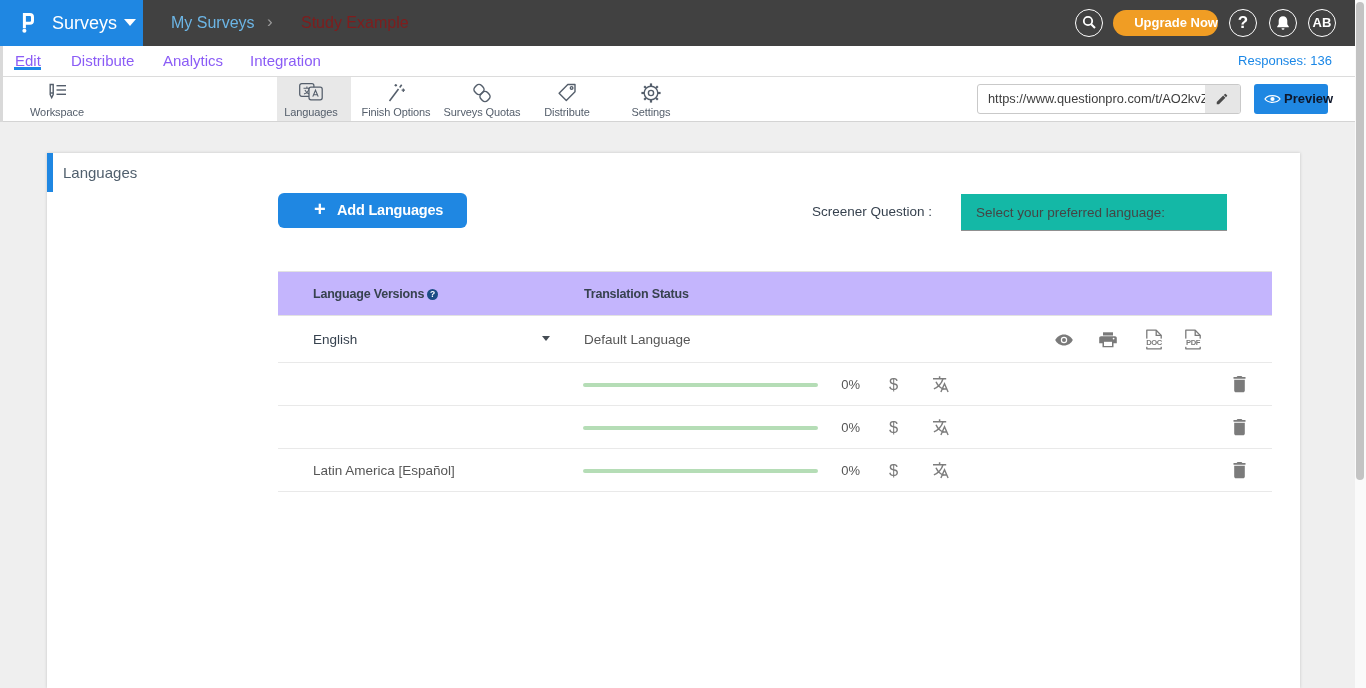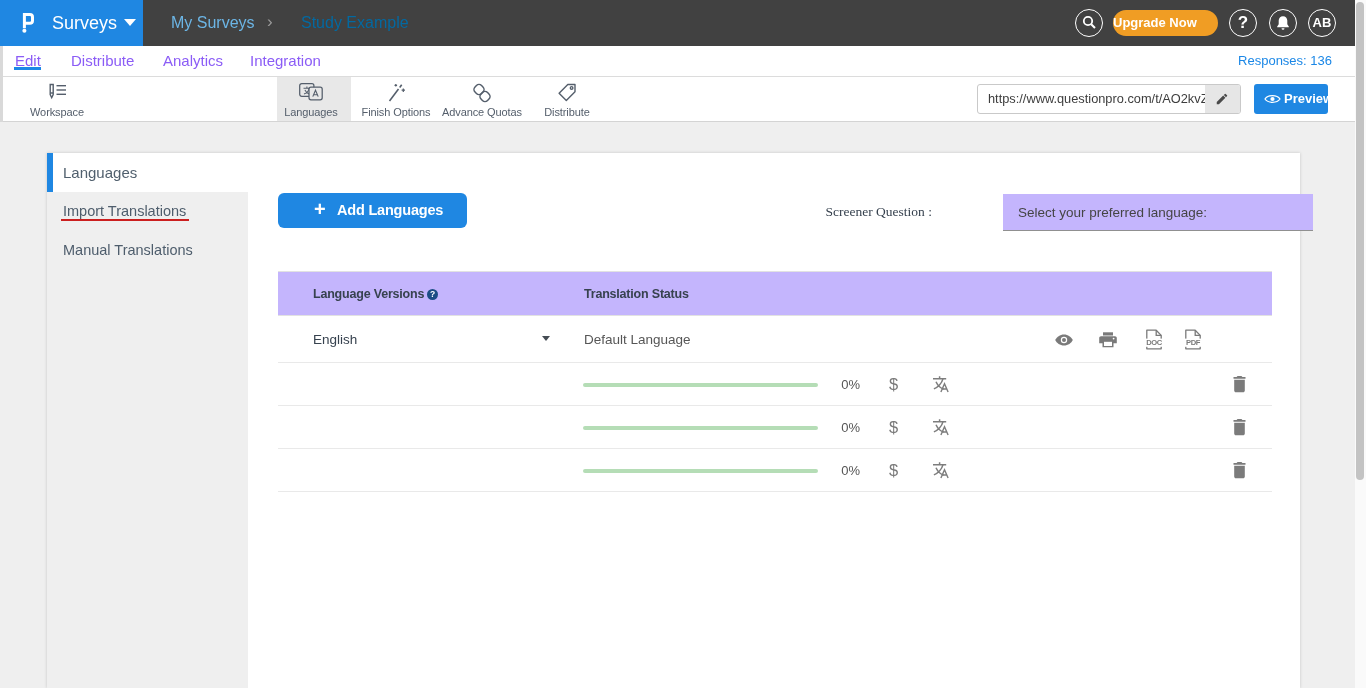--- a/index.html
+++ b/index.html
@@ -6,56 +6,56 @@
 html,body { width:1366px; height:688px; overflow:hidden; }
 body { font-family:"Liberation Sans", sans-serif; position:relative; background:#efefef; }
 
 
 #topbar { position:absolute; left:0; top:0; width:1355px; height:46px; background:#414141; }
 #logo { position:absolute; left:0; top:0; width:143px; height:46px; background:#1f87e2; }
 #logo .txt { position:absolute; left:52px; top:0; line-height:46px; font-size:18px; color:#fff; }
 #logo .caret { position:absolute; left:124px; top:19px; width:0; height:0; border-left:6px solid transparent; border-right:6px solid transparent; border-top:7px solid #fff; }
 #crumb1 { position:absolute; left:171px; top:0; line-height:46px; font-size:16px; color:#6cb5e5; }
 #crumbsep { position:absolute; left:267px; top:0; line-height:44px; font-size:17px; color:#9b9b9b; }
-#crumb2 { position:absolute; left:301px; top:0; line-height:46px; font-size:16px; color:#0369a1; }
+#crumb2 { position:absolute; left:301px; top:0; line-height:46px; font-size:16px; color:#7f1d1d; }
 .circ { position:absolute; top:9px; width:28px; height:28px; border:1.5px solid #fff; border-radius:50%; color:#fff; text-align:center; }
-#upgrade { position:absolute; left:1113px; top:10px; width:105px; height:26px; background:#f09d24; border-radius:13px; color:#fff; font-size:13px; font-weight:bold; text-align:left; line-height:26px; }
+#upgrade { position:absolute; left:1113px; top:10px; width:105px; height:26px; background:#f09d24; border-radius:13px; color:#fff; font-size:13px; font-weight:bold; text-align:right; line-height:26px; }
 
 
 #tabsrow { position:absolute; left:0; top:46px; width:1355px; height:31px; background:#fff; border-bottom:1px solid #dcdcdc; }
 .tab { position:absolute; top:0; line-height:30px; font-size:15px; color:#8b5cf6; font-weight:500; }
 #editline { position:absolute; left:14px; top:21px; width:27px; height:2.5px; background:#1b87e6; }
 #responses { position:absolute; right:23px; top:0; line-height:30px; font-size:13px; color:#1b87e6; font-weight:500; }
 #leftstrip { position:absolute; left:0; top:46px; width:3px; height:76px; background:#d9d9d9; }
 
 
 #toolbar { position:absolute; left:0; top:77px; width:1355px; height:45px; background:#fff; border-bottom:1px solid #d4d4d4; }
 .titem { position:absolute; top:0; width:86px; height:45px; text-align:center; }
 .titem .lbl { position:absolute; left:0; right:0; top:29px; font-size:11px; color:#545e6b; letter-spacing:-0.1px; white-space:nowrap; }
 .titem svg { position:absolute; left:50%; margin-left:-12px; top:4px; }
 #activebg { position:absolute; left:277px; top:0; width:74px; height:44px; background:#e8e8e8; }
 #urlbox { position:absolute; left:977px; top:7px; width:264px; height:30px; background:#fff; border:1px solid #c9c9c9; border-radius:3px; }
 #urlbox .t { position:absolute; left:10px; top:0; line-height:28px; font-size:12.8px; color:#3d3d3d; white-space:nowrap; }
 #urlbox .pbox { position:absolute; right:0; top:0; width:35px; height:28px; background:#e6e6e6; border-radius:0 2px 2px 0; }
-#previewbtn { position:absolute; left:1254px; top:7px; width:74px; height:30px; background:#1f87e2; border-radius:3px; color:#ffffff; }
+#previewbtn { position:absolute; left:1254px; top:7px; width:74px; height:30px; background:#1f87e2; border-radius:3px; color:#0f172a; }
 #previewbtn .t { position:absolute; left:30px; top:0; line-height:30px; font-size:13px; font-weight:bold; }
 
 
 #card { position:absolute; left:47px; top:153px; width:1253px; height:535px; background:#fff; box-shadow:0 0 3px rgba(0,0,0,0.18); }
 #bluebar { position:absolute; left:0; top:0; width:6px; height:39px; background:#1f87e2; }
 #sidebar { position:absolute; left:0; top:39px; width:201px; height:496px; background:#efefef; }
 #sbtitle { position:absolute; left:16px; top:0; line-height:39px; font-size:15px; color:#51606e; }
 .sbitem { position:absolute; left:16px; font-size:14.5px; color:#4e5d6c; }
 #redline { position:absolute; left:14px; top:27px; width:128px; height:2px; background:#cb1f1f; }
 
 #addbtn { position:absolute; left:231px; top:40px; width:189px; height:35px; background:#1f87e2; border-radius:6px; color:#fff; }
 #addbtn .plus { position:absolute; left:36px; top:0; line-height:33px; font-size:20px; font-weight:bold; }
 #addbtn .t { position:absolute; left:59px; top:0; line-height:35px; font-size:14.5px; font-weight:bold; letter-spacing:-0.2px; }
-#screener { position:absolute; left:653px; top:51px; width:232px; text-align:right; font-size:13.5px; color:#37424f;font-family:Liberation Serif, serif; }
-#selbox { position:absolute; left:956px; top:41px; width:310px; height:37px; background:#c4b5fd; border-bottom:1px solid #909090; }
+#screener { position:absolute; left:653px; top:51px; width:232px; text-align:right; font-size:13.5px; color:#37424f; }
+#selbox { position:absolute; left:914px; top:41px; width:266px; height:37px; background:#14b8a6; border-bottom:1px solid #909090; }
 #selbox .t { position:absolute; left:15px; top:0; line-height:37px; font-size:13.5px; color:#454545; }
 
 
 #table { position:absolute; left:231px; top:118px; width:994px; }
 #thead { position:absolute; left:0; top:0; width:994px; height:45px; background:#c4b5fd; border-top:1px solid #e2e2e2; border-bottom:1px solid #e2e2e2; }
 .th { position:absolute; top:0; line-height:44px; font-size:12.5px; font-weight:bold; color:#37424f; letter-spacing:-0.2px; }
 #helpc { position:absolute; left:149px; top:17px; width:11px; height:11px; border-radius:50%; background:#1c4d85; color:#fff; font-size:8.5px; font-weight:bold; text-align:center; line-height:11px; }
 .row { position:absolute; left:0; width:994px; border-bottom:1px solid #e9e9e9; }
 .rname { position:absolute; left:35px; top:0; font-size:13.5px; color:#565656; }
 .dark { color:#37424f; font-weight:500; }
@@ -136,28 +136,45 @@
     <path d="M19.3 7.5v3.4M17.6 9.2h3.4" stroke-width="1.2"></path>
     <path d="M11.8 3v2.6M10.5 4.3h2.6" stroke-width="1.2"></path>
   </svg>
   <span class="lbl">Finish Options</span>
 </div>
 <div class="titem" style="left:439px;">
   <svg width="24" height="24" viewBox="0 0 24 24" fill="none" stroke="#545e6b" stroke-width="1.5">
     <rect x="4.4" y="3.9" width="9.2" height="9.2" rx="3.6" transform="rotate(45 9 8.5)"></rect>
     <rect x="10.4" y="10.9" width="9.2" height="9.2" rx="3.6" transform="rotate(45 15 15.5)"></rect>
   </svg>
-  <span class="lbl">Advance Quotas</span>
+  <span class="lbl">Surveys Quotas</span>
 </div>
 <div class="titem" style="left:524px;">
   <svg width="24" height="24" viewBox="0 0 24 24" fill="none" stroke="#545e6b" stroke-width="1.4">
     <path d="M12.8 3.5h7.2v7.2L11.3 19.4 4.1 12.2z" stroke-linejoin="round"></path>
     <circle cx="16.6" cy="6.9" r="1.3"></circle>
   </svg>
   <span class="lbl">Distribute</span>
+</div>
+<div class="titem" style="left:608px;">
+  <svg width="24" height="24" viewBox="0 0 24 24" fill="none" stroke="#545e6b" stroke-width="1.4">
+    <circle cx="12" cy="12" r="6.8"></circle>
+    <circle cx="12" cy="12" r="2.6"></circle>
+    <g stroke-width="2.2">
+      <line x1="12" y1="2.4" x2="12" y2="5"></line>
+          <line x1="12" y1="19" x2="12" y2="21.6"></line>
+      <line x1="2.4" y1="12" x2="5" y2="12"></line>
+          <line x1="19" y1="12" x2="21.6" y2="12"></line>
+      <line x1="5.2" y1="5.2" x2="7" y2="7"></line>
+          <line x1="17" y1="17" x2="18.8" y2="18.8"></line>
+      <line x1="5.2" y1="18.8" x2="7" y2="17"></line>
+          <line x1="17" y1="7" x2="18.8" y2="5.2"></line>
+    </g>
+  </svg>
+  <span class="lbl">Settings</span>
 </div>
 
 <div id="urlbox">
   <span class="t">https://www.questionpro.com/t/AO2kvZ</span>
   <span class="pbox">
     <svg width="14" height="14" viewBox="0 0 24 24" style="position:absolute;left:10px;top:7px;">
       <path d="M3 17.25V21h3.75L17.8 9.94l-3.75-3.75L3 17.25zM20.7 7.04c.39-.39.39-1.02 0-1.41l-2.34-2.34a.996.996 0 0 0-1.41 0l-1.83 1.83 3.75 3.75 1.83-1.83z" fill="#4a4a4a"></path>
     </svg>
   </span>
 </div>
@@ -167,25 +184,20 @@
     <circle cx="8.5" cy="6" r="2.1" fill="#fff"></circle>
   </svg>
   <span class="t">Preview</span>
 </div>
 </div>
 <div id="leftstrip"></div>
 
 <div id="card">
   <div id="bluebar"></div>
   <div id="sbtitle">Languages</div>
-  <div id="sidebar">
-    <div class="sbitem" style="top:11px;">Import Translations</div>
-    <div id="redline"></div>
-    <div class="sbitem" style="top:50px;">Manual Translations</div>
-  </div>
 
   <div id="addbtn">
       <span class="plus">+</span>
       <span class="t">Add Languages</span>
     </div>
   <div id="screener">Screener Question :</div>
   <div id="selbox">
       <span class="t">Select your preferred language:</span>
     </div>
 
@@ -243,20 +255,21 @@
       <svg width="20" height="20" viewBox="0 0 20 20" style="position:absolute;left:652px;top:11px;" fill="none" stroke="#7d7d7d" stroke-width="1.5">
         <path d="M3 4.8h13.2M9.6 2.3v2.5"></path>
         <path d="M12.9 4.8C12 9.2 7.6 13.3 3.9 14.9M6 7.7c1.5 3.3 5 6.5 7.6 7.4"></path>
         <path d="M10.9 18 14.5 9.7 18.1 18M12.2 15h4.6" stroke-width="1.4"></path>
       </svg>
       <svg width="17" height="18" viewBox="0 0 17 18" style="position:absolute;left:953px;top:12px;">
         <path d="M3.2 15.4c0 1 .8 1.8 1.8 1.8h7c1 0 1.8-.8 1.8-1.8V4.8H3.2v10.6zM14.5 1.9h-3.1L10.5 1h-4l-.9.9H2.5v1.8h12z" fill="#7b7b7b"></path>
       </svg>
     </div>
     <div class="row" style="top:178px; height:43px;">
+      <span class="rname" style="line-height:43px;">Latin America [Español]</span>
       <span class="pbar" style="top:19.5px;"></span>
       <span class="pct" style="line-height:43px;">0%</span>
       <span class="dollar" style="line-height:43px;">$</span>
       <svg width="20" height="20" viewBox="0 0 20 20" style="position:absolute;left:652px;top:11px;" fill="none" stroke="#7d7d7d" stroke-width="1.5">
         <path d="M3 4.8h13.2M9.6 2.3v2.5"></path>
         <path d="M12.9 4.8C12 9.2 7.6 13.3 3.9 14.9M6 7.7c1.5 3.3 5 6.5 7.6 7.4"></path>
         <path d="M10.9 18 14.5 9.7 18.1 18M12.2 15h4.6" stroke-width="1.4"></path>
       </svg>
       <svg width="17" height="18" viewBox="0 0 17 18" style="position:absolute;left:953px;top:12px;">
         <path d="M3.2 15.4c0 1 .8 1.8 1.8 1.8h7c1 0 1.8-.8 1.8-1.8V4.8H3.2v10.6zM14.5 1.9h-3.1L10.5 1h-4l-.9.9H2.5v1.8h12z" fill="#7b7b7b"></path>

